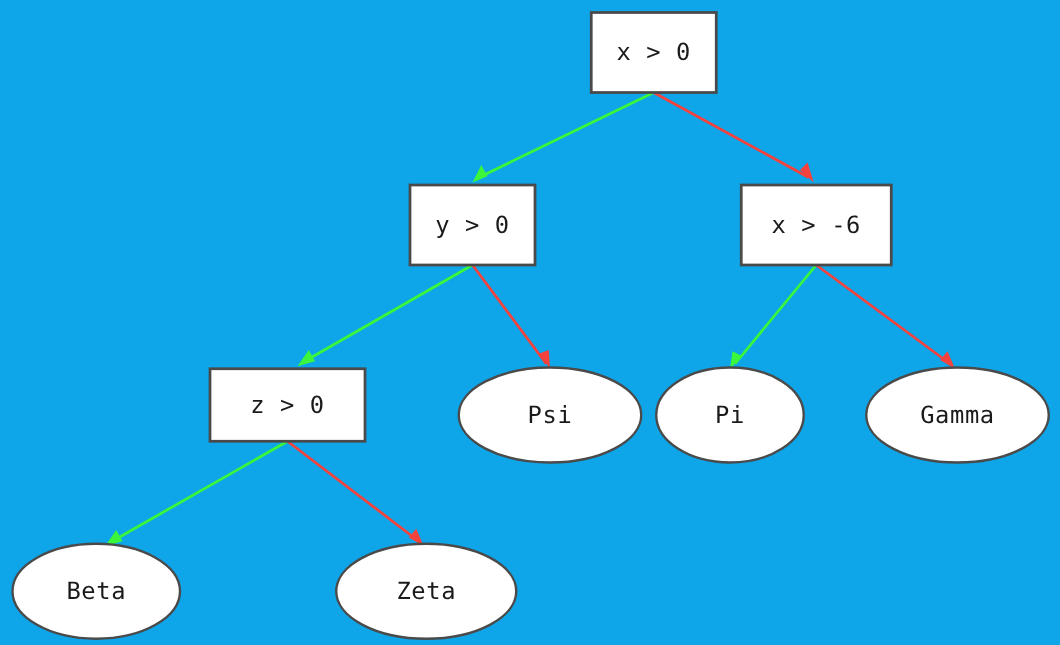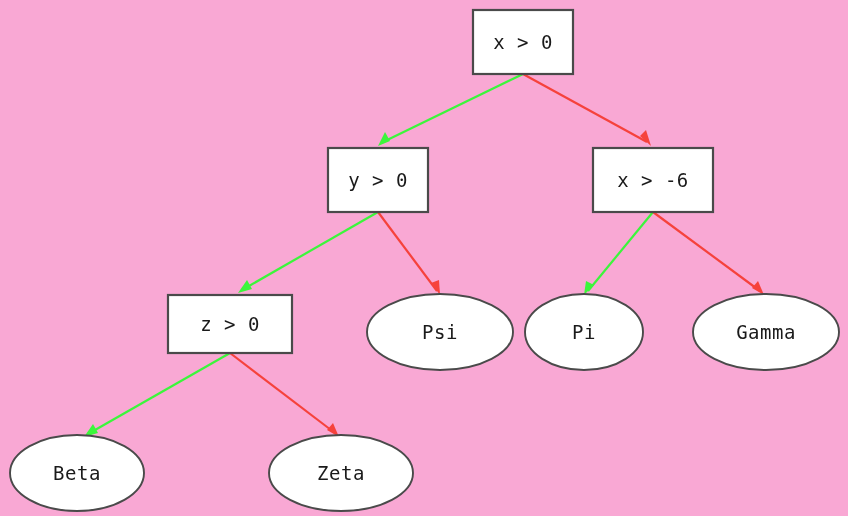--- a/index.html
+++ b/index.html
@@ -10,21 +10,21 @@
   body {
     width: 848px;
     height: 516px;
     overflow: hidden;
     font-family: "DejaVu Sans Mono", "Liberation Mono", monospace;
   }
   #diagram-canvas {
     position: relative;
     width: 848px;
     height: 516px;
-    background: #f9a8d4;
+    background: #0ea5e9;
   }
   svg.tree-svg {
     position: absolute;
     top: 0;
     left: 0;
     width: 848px;
     height: 516px;
     display: block;
   }
   .node-rect {

